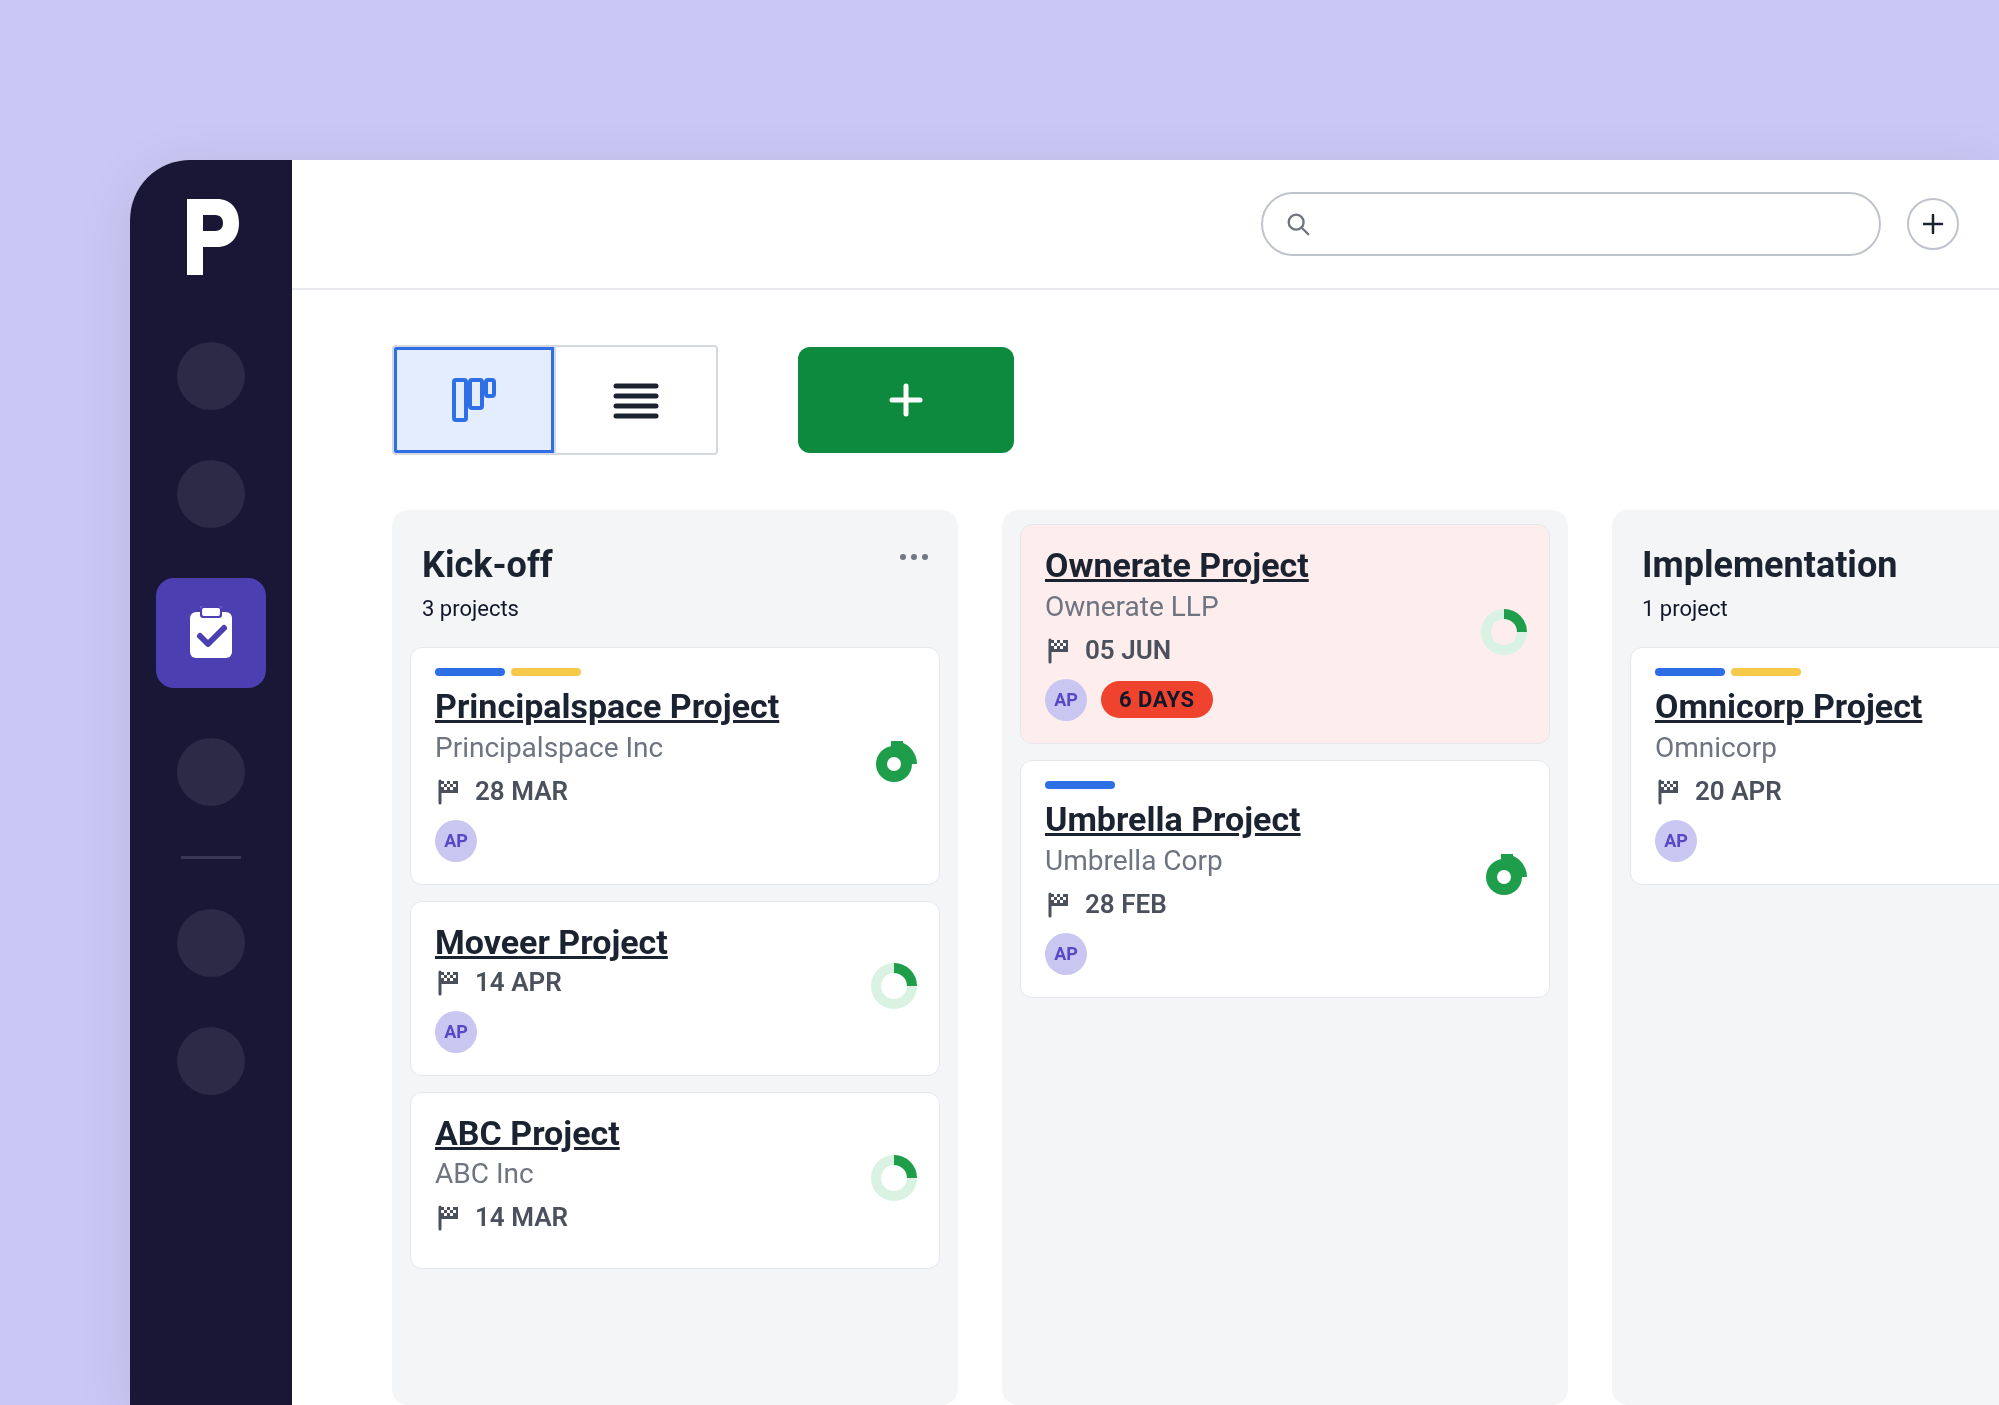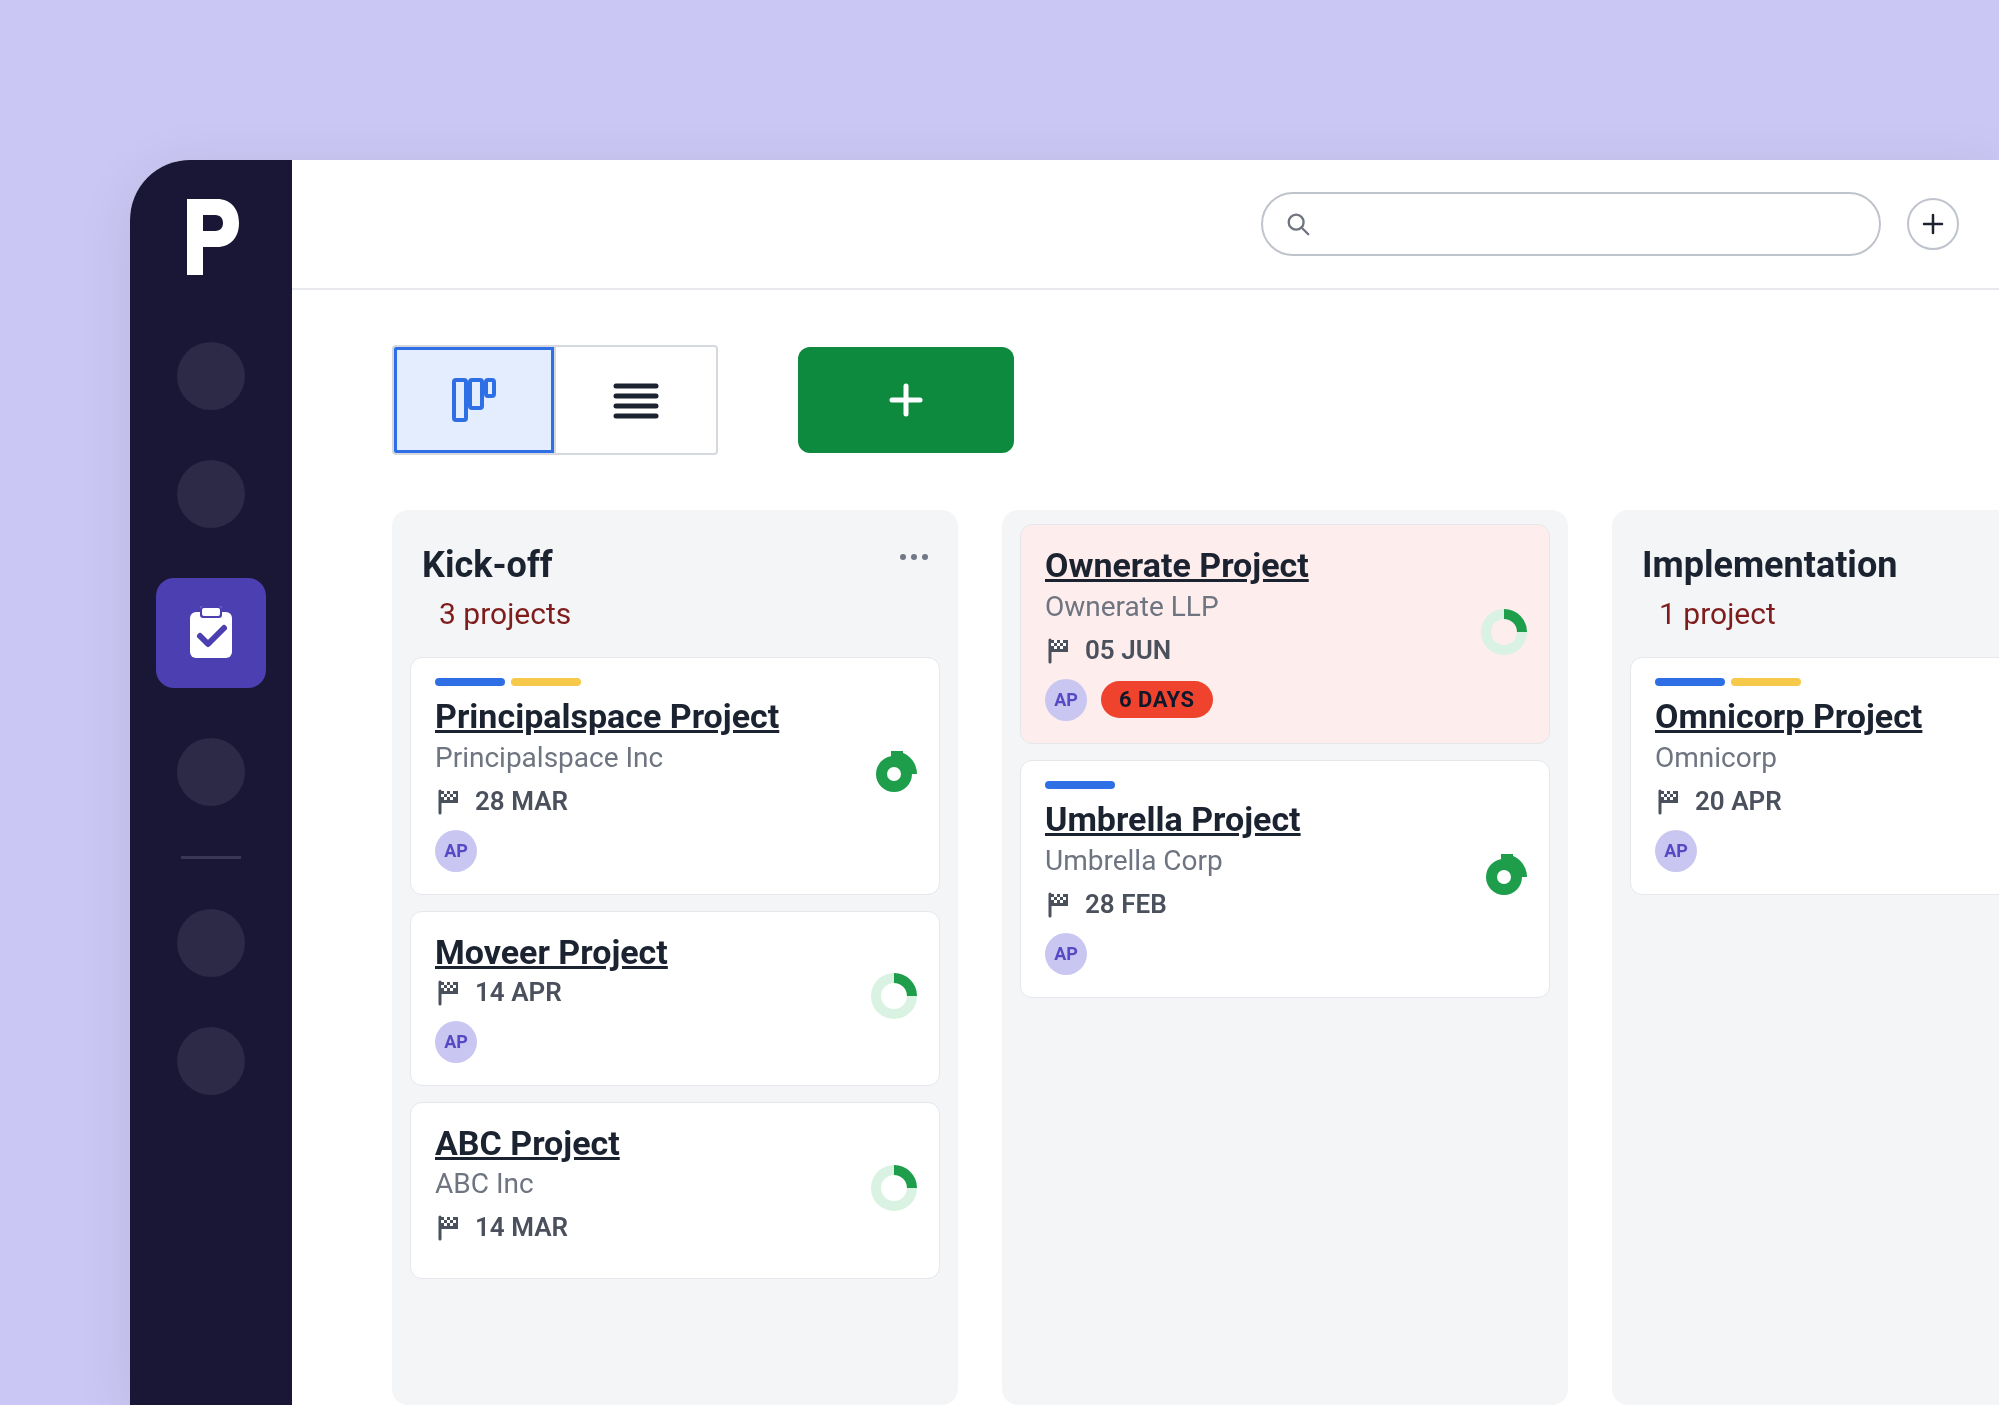--- a/index.html
+++ b/index.html
@@ -192,25 +192,25 @@
     padding: 20px 16px 26px 16px;
     display: flex;
     align-items: flex-start;
     justify-content: space-between;
   }
   .col-title {
     font-size: 36px;
     font-weight: 700;
     color: #1B2230;
     margin-bottom: 10px;
+    text-align: right;
   }
   .col-sub {
-    font-size: 30px;
-    color: #7f1d1d;
-    margin-left: 17px;
+    font-size: 22px;
+    color: #0f172a;
   }
 
   .dots-btn {
     display: flex;
     gap: 5px;
     padding-top: 10px;
   }
   .dots-btn span {
     width: 6px; height: 6px;
     background: #717784;

